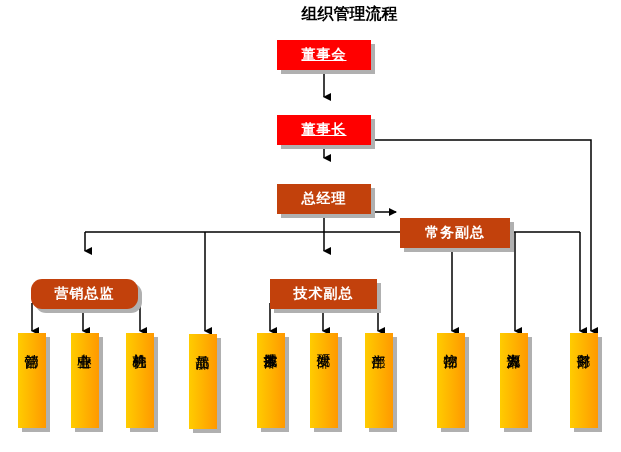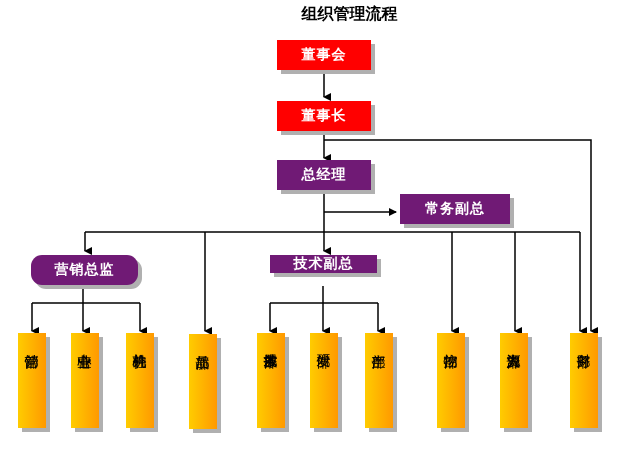--- a/index.html
+++ b/index.html
@@ -1,22 +1,22 @@
 <!DOCTYPE html>
 <html><head>
 <meta charset="utf-8">
 <style>
   html, body { margin:0; padding:0; background:#ffffff; }
   body { width:621px; height:452px; position:relative; overflow:hidden; font-family:"DejaVu Sans", sans-serif; }
   .title { position:absolute; left:0; width:621px; top:4px; text-align:center; font-family:"DejaVu Serif", serif; font-weight:bold; font-size:16px; color:#000;padding-left:39px; }
   svg.lines { position:absolute; left:0; top:0; }
   .box { position:absolute; display:flex; align-items:center; justify-content:center; color:#fff; font-weight:bold; font-size:14px; letter-spacing:1px;
          box-shadow: 4px 4px 0 0 #b0b0b0; }
-  .red { background:#ff0000; }
-  .blue { background:#701a75; }
+  .red { background:#ff0000;text-decoration:underline; }
+  .blue { background:#c2410c;margin-top:24px; }
   .orange { background:linear-gradient(to right, #ffcc00, #ff9900); color:#000; font-weight:normal; font-size:14px;
             writing-mode:vertical-rl; text-orientation:upright; justify-content:flex-start; align-items:center; padding-top:10px; box-sizing:border-box; letter-spacing:0; line-height:28px; }
 </style>
 </head>
 <body>
 
 <div class="title">组织管理流程</div>
 
 <svg class="lines" width="621" height="452">
   <defs>
@@ -55,25 +55,25 @@
 
     <line x1="323" y1="286" x2="323" y2="303"></line>
     <line x1="270" y1="303" x2="378" y2="303"></line>
     <line x1="270" y1="303" x2="270" y2="331" marker-end="url(#arr)"></line>
     <line x1="323" y1="303" x2="323" y2="331" marker-end="url(#arr)"></line>
     <line x1="378" y1="303" x2="378" y2="331" marker-end="url(#arr)"></line>
   </g>
 </svg>
 
 <div class="box red" style="left:277px;top:40px;width:94px;height:30px;">董事会</div>
-<div class="box red" style="left:277px;top:101px;width:94px;height:30px;">董事长</div>
+<div class="box red" style="left:277px;top:115px;width:94px;height:30px;">董事长</div>
 <div class="box blue" style="left:277px;top:160px;width:94px;height:30px;">总经理</div>
 <div class="box blue" style="left:400px;top:194px;width:110px;height:30px;">常务副总</div>
 <div class="box blue" style="left:31px;top:255px;width:107px;height:30px;border-radius:11px;">营销总监</div>
-<div class="box blue" style="left:270px;top:255px;width:107px;height:18px;">技术副总</div>
+<div class="box blue" style="left:270px;top:255px;width:107px;height:30px;">技术副总</div>
 
 <div class="box orange" style="left:18px;top:333px;width:28px;height:95px;">营销部</div>
 <div class="box orange" style="left:71px;top:333px;width:28px;height:95px;">营业中心</div>
 <div class="box orange" style="left:126px;top:333px;width:28px;height:95px;">驻外机构</div>
 <div class="box orange" style="left:189px;top:334px;width:28px;height:95px;">品质部</div>
 <div class="box orange" style="left:257px;top:333px;width:28px;height:95px;">技术服务部</div>
 <div class="box orange" style="left:310px;top:333px;width:28px;height:95px;">研发部</div>
 <div class="box orange" style="left:365px;top:333px;width:28px;height:95px;">生产部</div>
 <div class="box orange" style="left:437px;top:333px;width:28px;height:95px;">物控部</div>
 <div class="box orange" style="left:500px;top:333px;width:28px;height:95px;">人力资源部</div>

